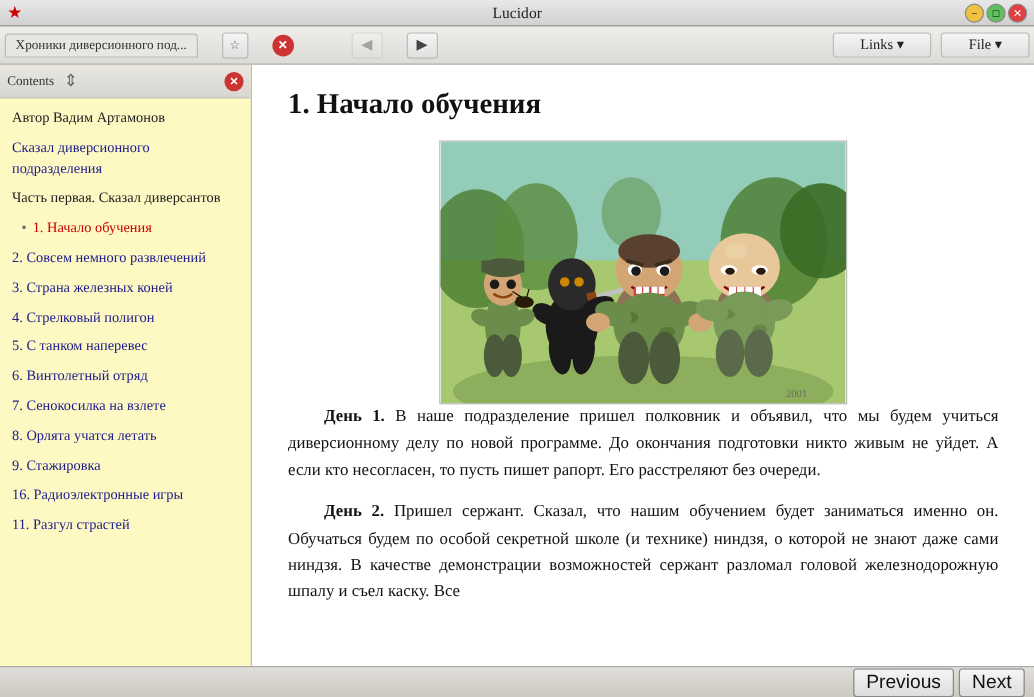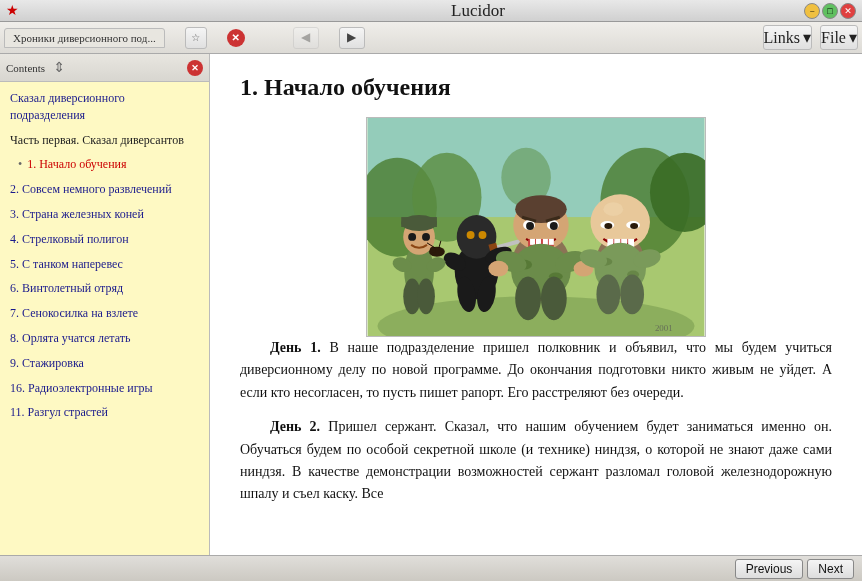--- a/index.html
+++ b/index.html
@@ -25,23 +25,22 @@
     }
     .title-bar-left {
       display: flex;
       align-items: center;
       gap: 4px;
     }
     .title-bar-center {
       position: absolute;
       left: 50%;
       transform: translateX(-50%);
-      font-size: 17px;
+      font-size: 13px;
       color: #222;
-      margin-left: 47px;
     }
     .title-bar-right {
       display: flex;
       align-items: center;
       gap: 2px;
     }
     .win-btn {
       width: 16px; height: 16px;
       border-radius: 50%;
       border: 1px solid #888;
@@ -106,27 +105,27 @@
       border: 1px solid #bbb;
       border-radius: 3px;
       background: linear-gradient(to bottom, #f5f5f5, #e0e0e0);
       display: flex; align-items: center; justify-content: center;
       cursor: pointer;
       font-size: 12px;
       color: #444;
     }
     .toolbar-nav-btn.disabled { opacity: 0.4; }
     .toolbar-menu-btn {
-      padding: 2px 0;
+      padding: 2px 22px;
       border: 1px solid #bbb;
       border-radius: 3px;
       background: linear-gradient(to bottom, #f5f5f5, #e0e0e0);
       display: flex; align-items: center; justify-content: center;
       cursor: pointer;
-      font-size: 16px;
+      font-size: 12px;
       color: #222;
       gap: 3px;
       text-align: center;
     }
     .x-btn {
       width: 18px; height: 18px;
       background: #cc3333;
       border-radius: 50%;
       border: none;
       display: flex; align-items: center; justify-content: center;
@@ -251,21 +250,21 @@
       align-items: center;
       justify-content: flex-end;
       padding: 0 8px;
       gap: 4px;
     }
     .bottom-nav-btn {
       padding: 2px 10px;
       border: 1px solid #888;
       border-radius: 3px;
       background: linear-gradient(to bottom, #f5f5f5, #ddd);
-      font-size: 12px;
+      font-size: 16px;
       color: #111;
       cursor: pointer;
     }
 
     
     .content-area::-webkit-scrollbar { width: 14px; }
     .content-area::-webkit-scrollbar-track { background: #d4d0c8; }
     .content-area::-webkit-scrollbar-thumb { background: #b0aca4; border: 1px solid #999; border-radius: 2px; }
 
     .toc-list::-webkit-scrollbar { width: 10px; }
@@ -331,20 +330,21 @@
 
   <div class="sidebar">
     <div class="sidebar-header">
       <span style="font-size:11px;color:#333">Contents</span>
       <span style="font-size:14px;color:#666;margin-left:2px">⇕</span>
       <div class="sidebar-close-btn">✕</div>
     </div>
     <div class="sidebar-content">
       <div class="toc-list">
 
+      <div class="toc-item no-link">Автор Вадим Артамонов</div>
           <div class="toc-item">Сказал диверсионного подразделения</div>
           <div class="toc-item no-link">Часть первая. Сказал диверсантов</div>
           <div class="toc-item active sub"><span class="bullet">• </span>1. Начало обучения</div>
           <div class="toc-item">2. Совсем немного развлечений</div>
           <div class="toc-item">3. Страна железных коней</div>
           <div class="toc-item">4. Стрелковый полигон</div>
           <div class="toc-item">5. С танком наперевес</div>
           <div class="toc-item">6. Винтолетный отряд</div>
           <div class="toc-item">7. Сенокосилка на взлете</div>
           <div class="toc-item">8. Орлята учатся летать</div>

